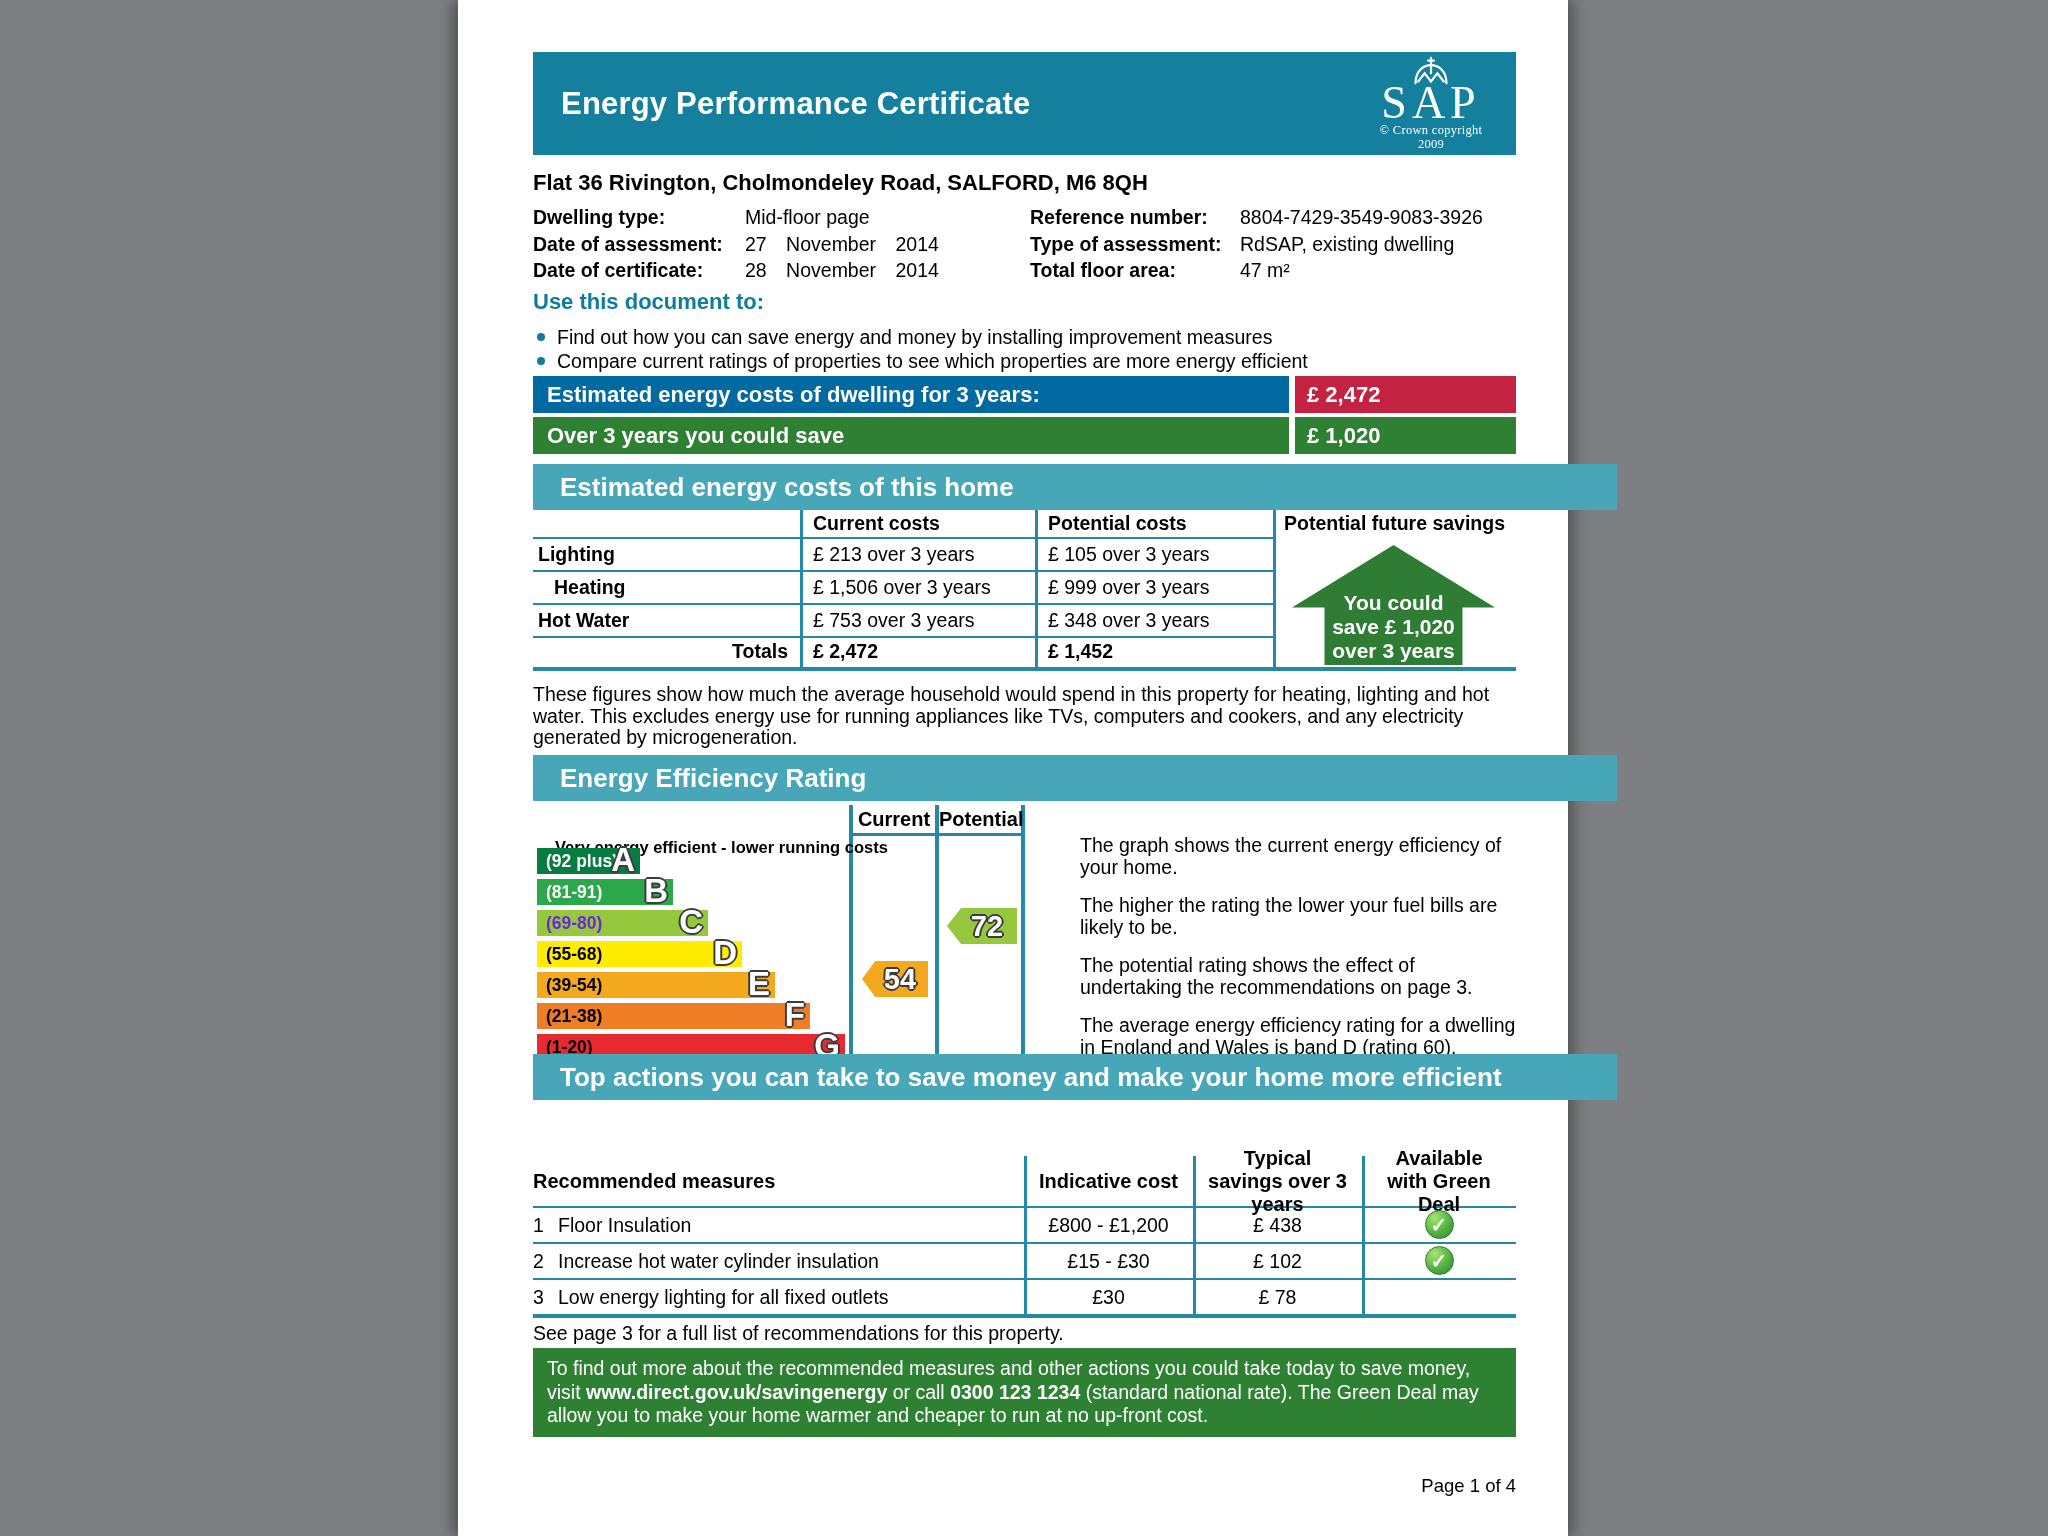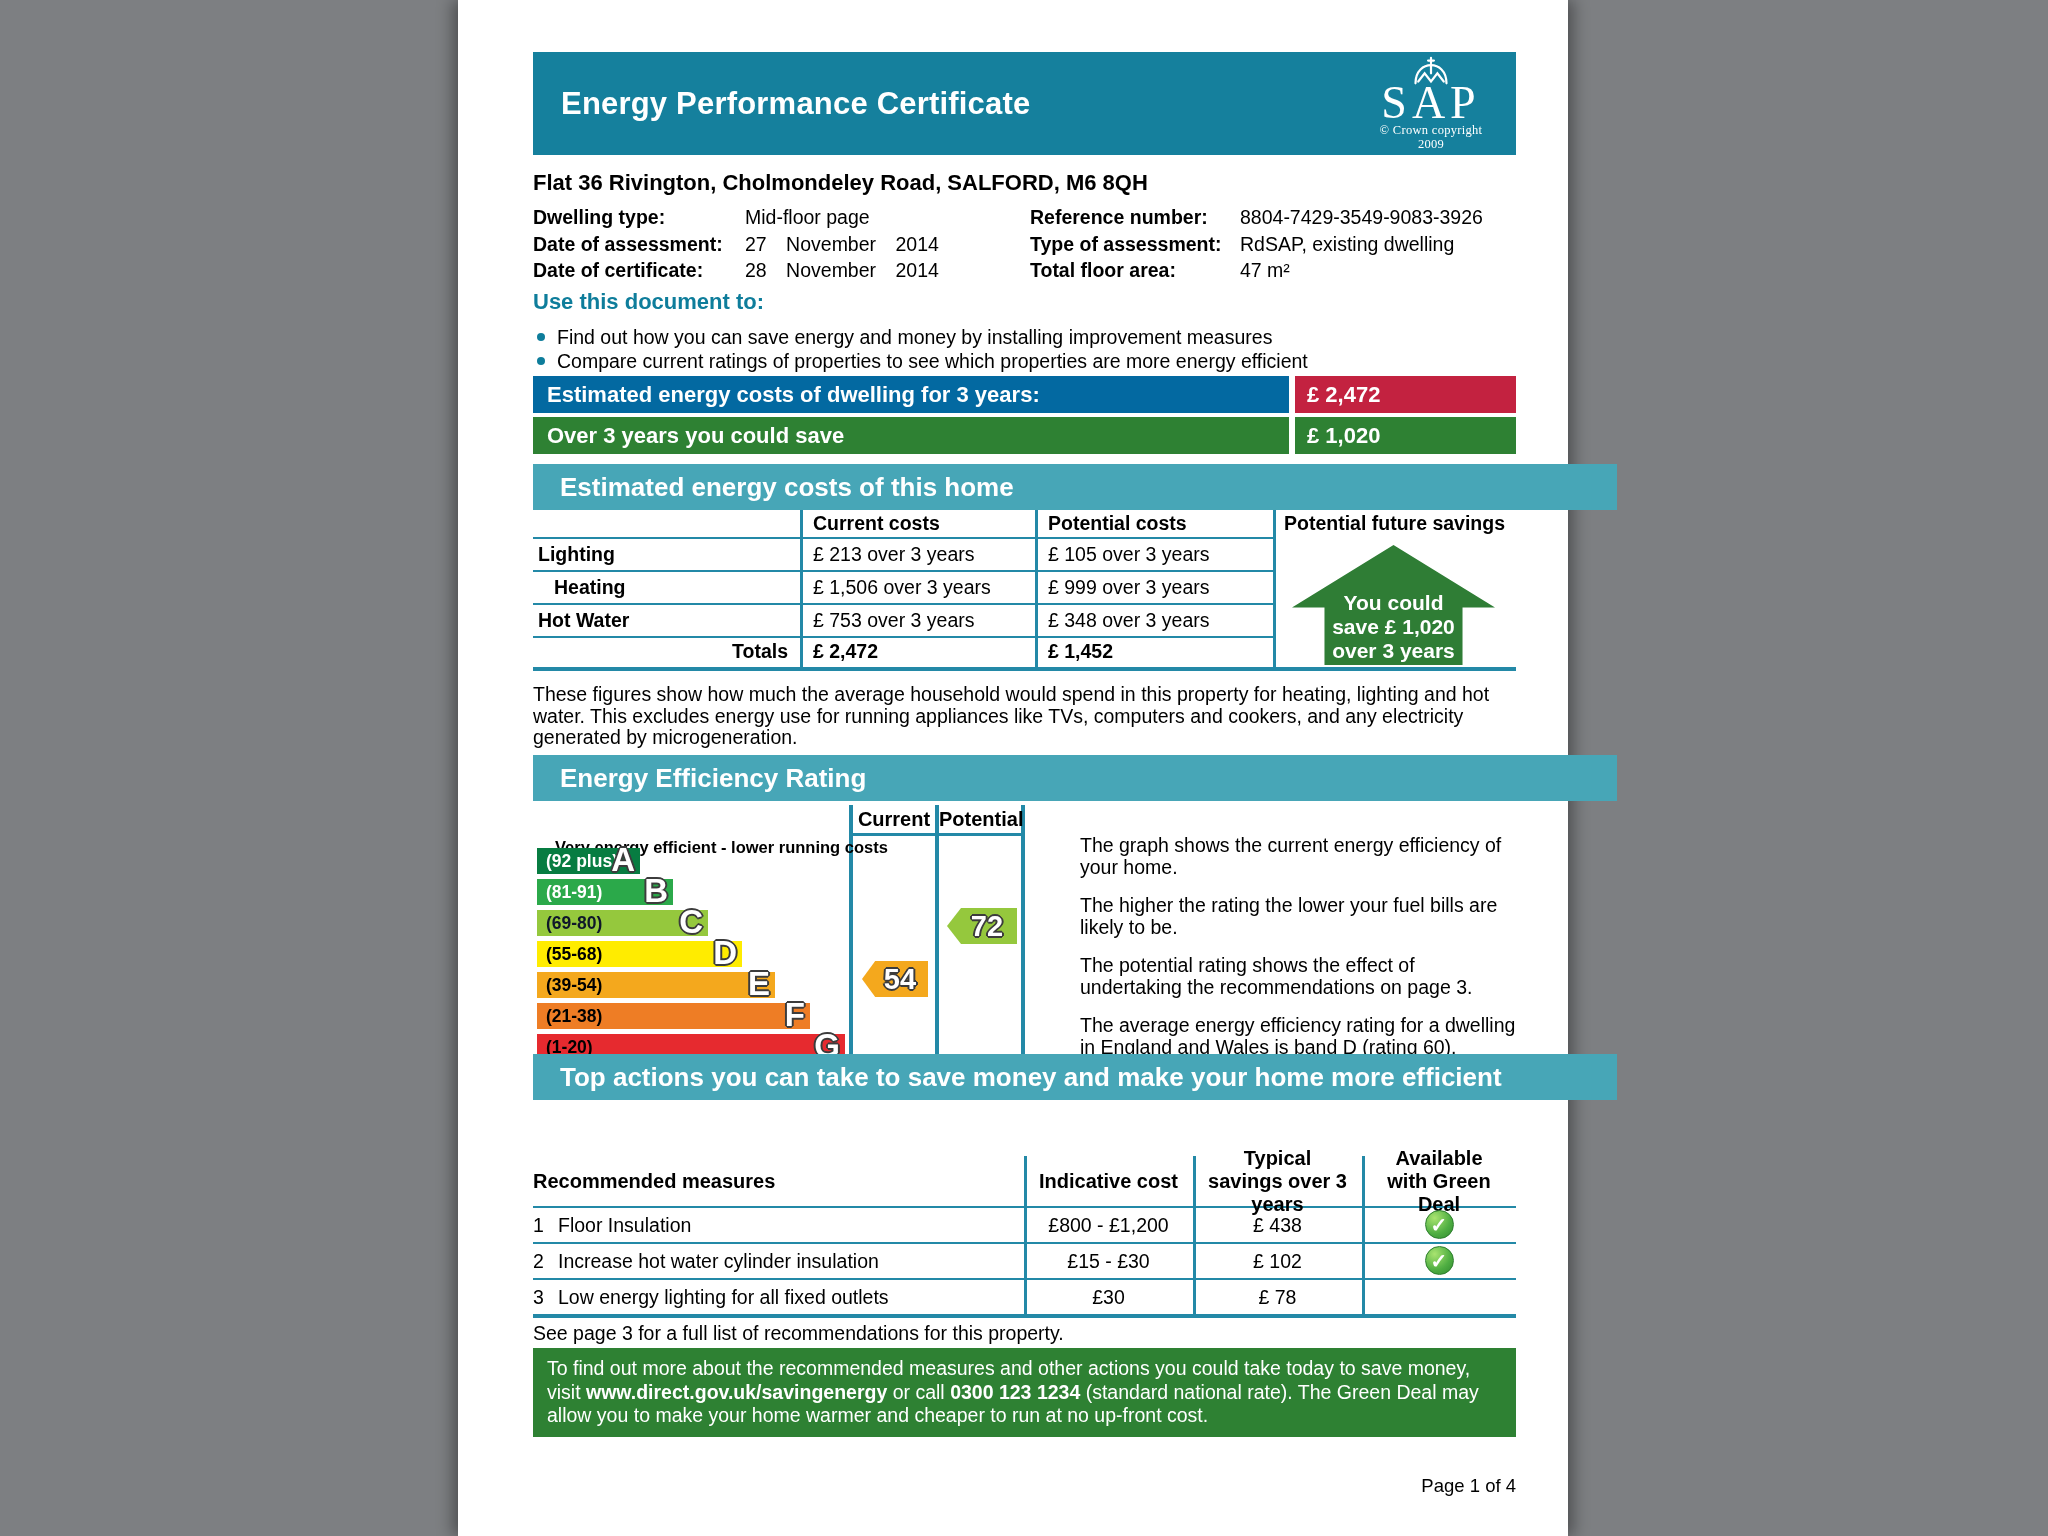--- a/index.html
+++ b/index.html
@@ -233,21 +233,21 @@
 
       <div class="band band0" style="background: rgb(7, 124, 65); width: 103px;">
         <span class="band-range" style="color: #ffffff;">(92 plus)</span>
         <span class="band-letter">A</span>
       </div>
       <div class="band band1" style="background: rgb(43, 169, 74); width: 136px;">
         <span class="band-range" style="color: rgb(255, 255, 255);">(81-91)</span>
         <span class="band-letter">B</span>
       </div>
       <div class="band band2" style="background: rgb(149, 200, 61); width: 171px;">
-        <span class="band-range" style="color: #0f172a;">(69-80)</span>
+        <span class="band-range" style="color: #6d28d9;">(69-80)</span>
         <span class="band-letter">C</span>
       </div>
       <div class="band band3" style="background: rgb(255, 236, 0); width: 205px;">
         <span class="band-range" style="color: rgb(0, 0, 0);">(55-68)</span>
         <span class="band-letter">D</span>
       </div>
       <div class="band band4" style="background: rgb(244, 168, 29); width: 238px;">
         <span class="band-range" style="color: rgb(0, 0, 0);">(39-54)</span>
         <span class="band-letter">E</span>
       </div>

